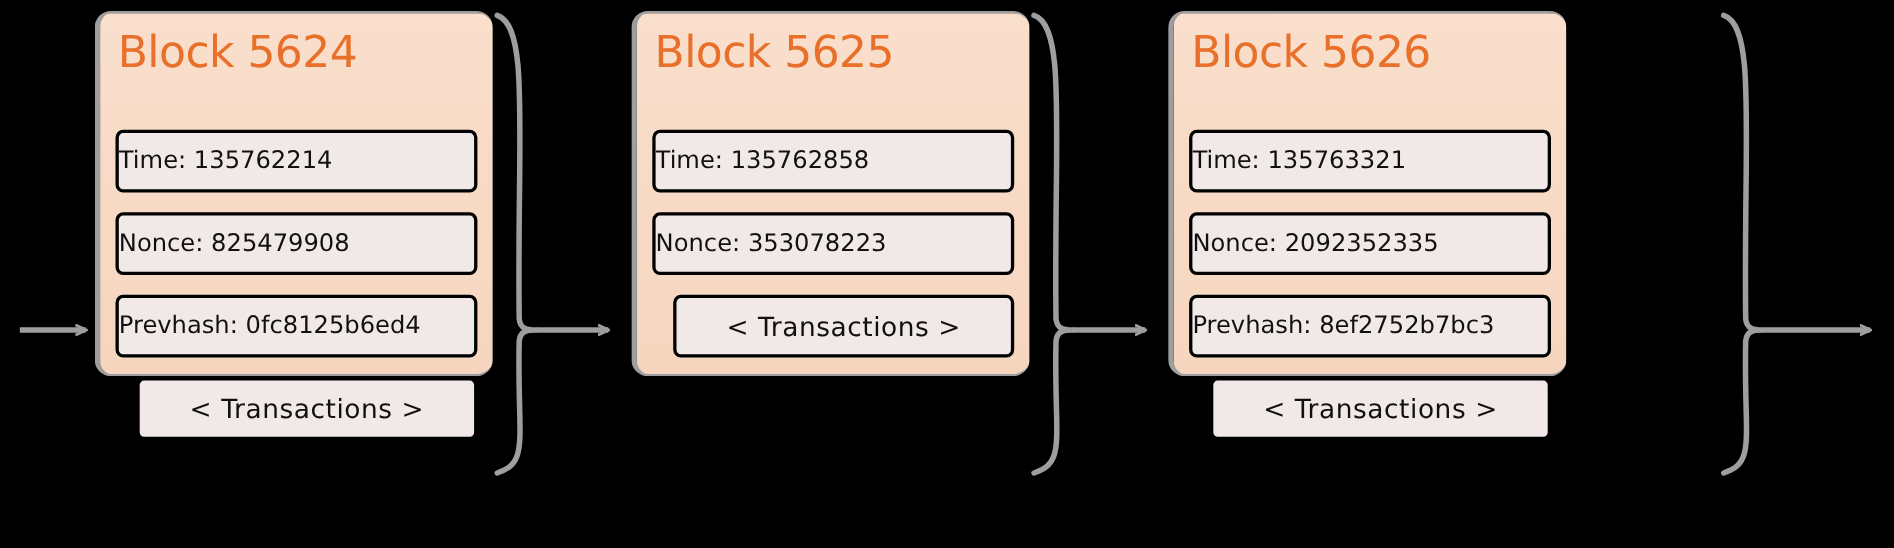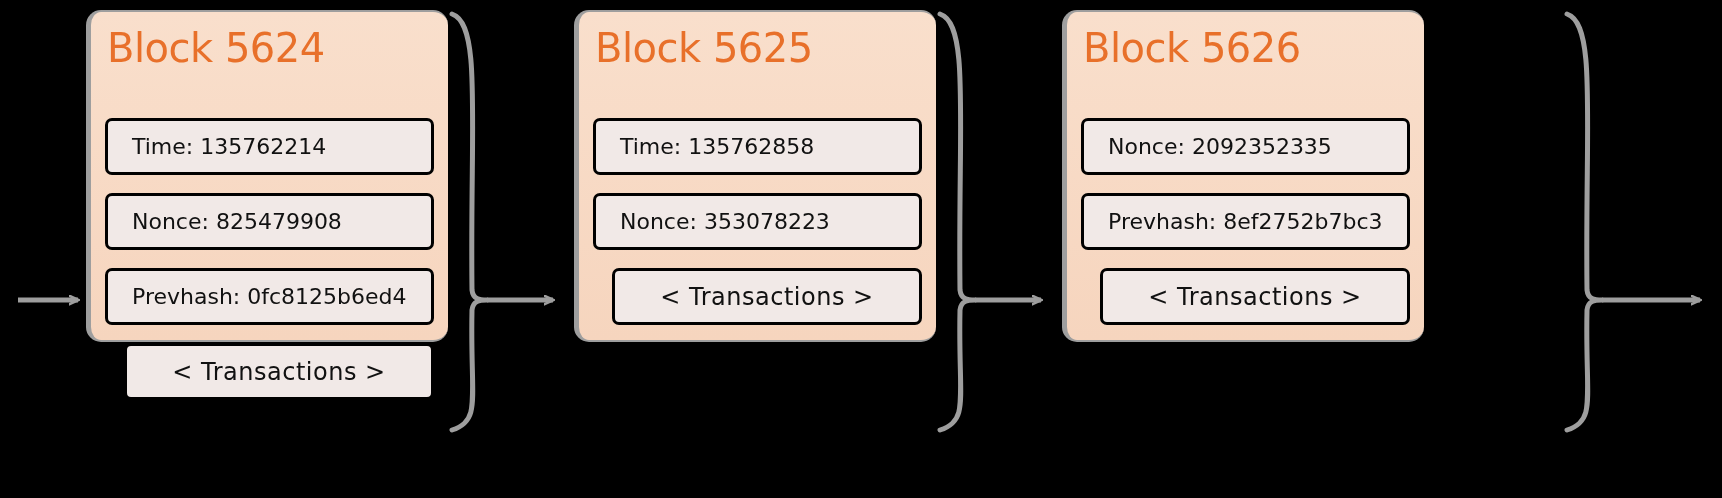--- a/index.html
+++ b/index.html
@@ -56,21 +56,21 @@
   }
   .row {
     box-sizing: border-box;
     height: 57px;
     margin-bottom: 18px;
     background: #f1e9e7;
     border: 3px solid #000;
     border-radius: 7px;
     display: flex;
     align-items: center;
-    padding: 0 24px;
+    padding: 0 0;
     font-size: 22px;
     color: #111;
     white-space: nowrap;
     overflow: hidden;
   }
   .row.tx {
     justify-content: center;
     margin-bottom: 0;
     font-size: 24px;
     letter-spacing: 0.5px;
@@ -127,19 +127,20 @@
     <div class="rows">
       <div class="row">Time: 135762858</div>
       <div class="row">Nonce: 353078223</div>
       <div class="row tx">&lt; Transactions &gt;</div>
     </div>
   </div>
 
   <div class="block" style="left:1062px;">
     <div class="block-title">Block 5626</div>
     <div class="rows">
+      <div class="row">Time: 135763321</div>
       <div class="row">Nonce: 2092352335</div>
       <div class="row">Prevhash: 8ef2752b7bc3</div>
       <div class="row tx">&lt; Transactions &gt;</div>
     </div>
   </div>
 
 </div>
 
 </body></html>

